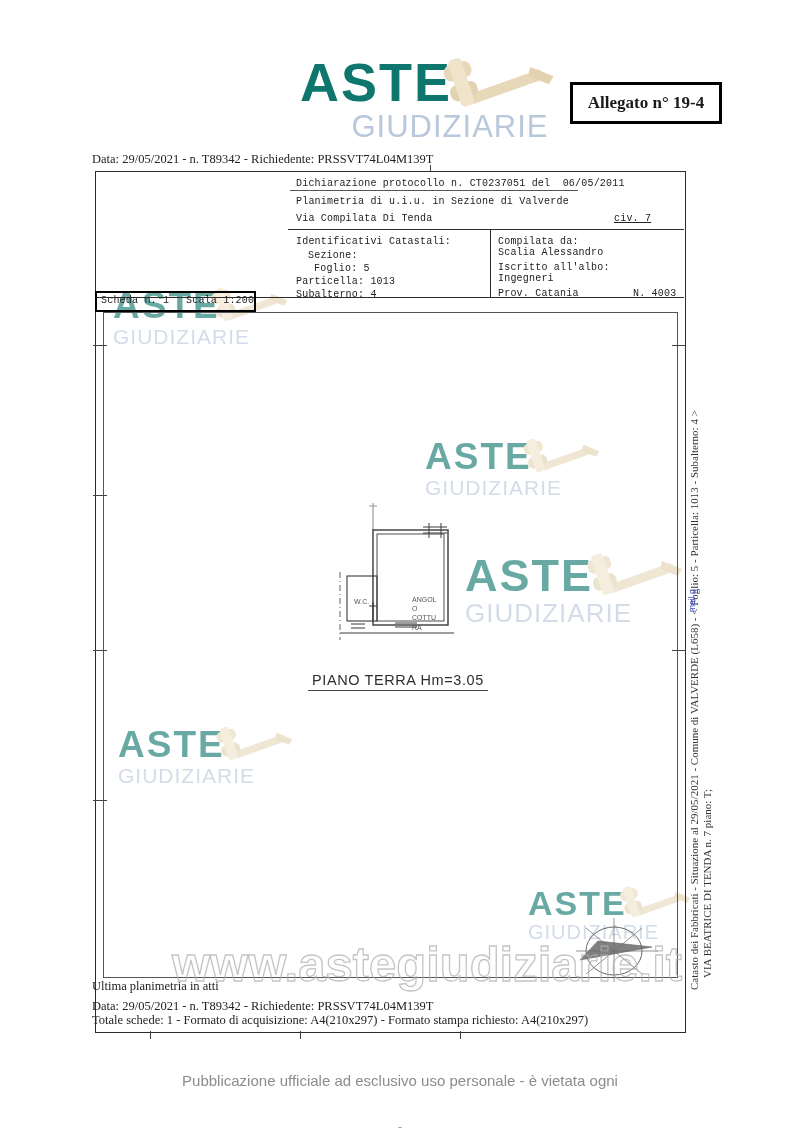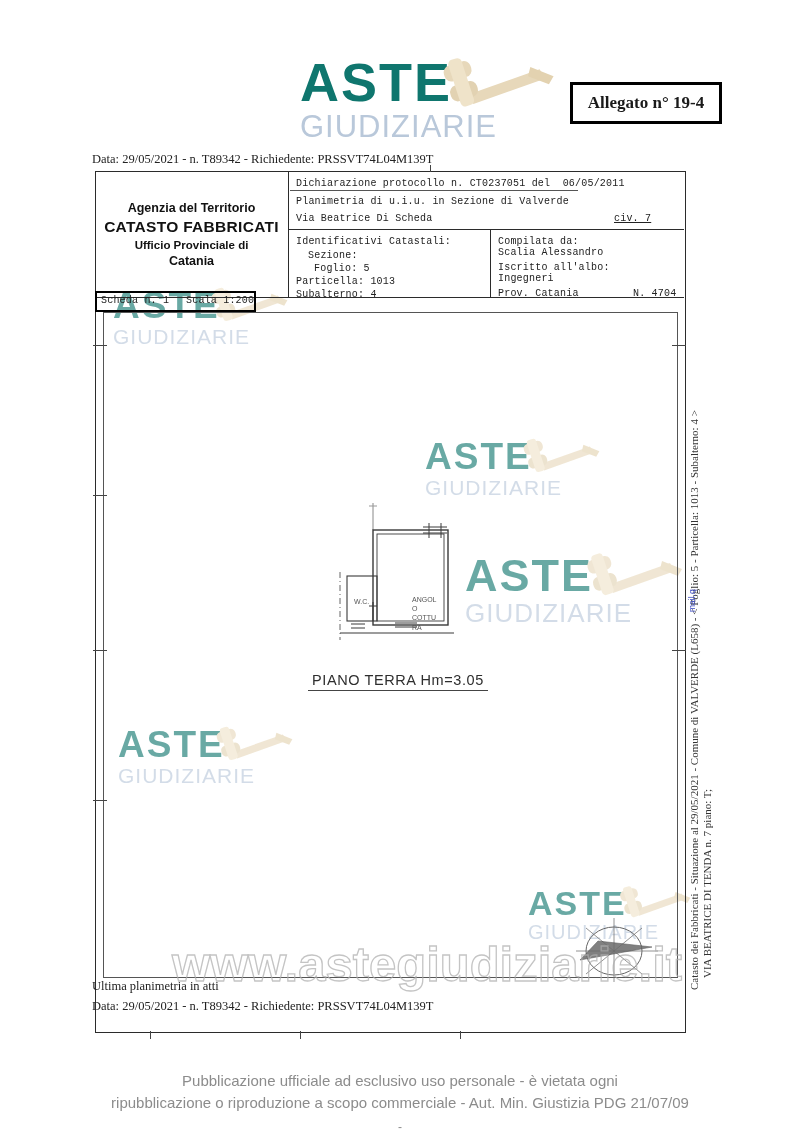--- a/index.html
+++ b/index.html
@@ -2,21 +2,21 @@
 <html><head>
 <meta charset="utf-8">
 <style>
   html,body{margin:0;padding:0;background:#fff;}
   #page{position:relative;width:800px;height:1137px;background:#ffffff;overflow:hidden;
         font-family:"Liberation Serif",serif;color:#1a1a1a;}
   .abs{position:absolute;}
   
   .wm{position:absolute;z-index:1;pointer-events:none;}
   .wm .l1{font-family:"Liberation Sans",sans-serif;font-weight:bold;letter-spacing:2px;color:#0f766e;line-height:1;}
-  .wm .l2{font-family:"Liberation Sans",sans-serif;font-weight:normal;letter-spacing:1px;color:#b9c8da;line-height:1;margin-top:2px;}
+  .wm .l2{font-family:"Liberation Sans",sans-serif;font-weight:normal;letter-spacing:1px;color:#b9c8da;line-height:1;margin-top:2px;text-align:center;}
   .wm.faint{opacity:.62;}
   .wm .gavel-slot{position:absolute;}
   
   .frame{position:absolute;border:1px solid #2b2b2b;background:transparent;}
   .thin{border:1px solid #555;}
   .hline{position:absolute;background:#2b2b2b;height:1px;}
   .vline{position:absolute;background:#2b2b2b;width:1px;}
   .tick{position:absolute;background:#444;}
   
   .serif12{font-family:"Liberation Serif",serif;font-size:12.5px;color:#222;}
@@ -67,49 +67,43 @@
   <div class="tick" style="left:93px;top:495px;width:14px;height:1px;z-index:2;"></div>
   <div class="tick" style="left:93px;top:650px;width:14px;height:1px;z-index:2;"></div>
   <div class="tick" style="left:93px;top:800px;width:14px;height:1px;z-index:2;"></div>
   <div class="tick" style="left:672px;top:345px;width:14px;height:1px;z-index:2;"></div>
   <div class="tick" style="left:672px;top:650px;width:14px;height:1px;z-index:2;"></div>
   <div class="tick" style="left:150px;top:1031px;width:1px;height:8px;z-index:2;"></div>
   <div class="tick" style="left:300px;top:1031px;width:1px;height:8px;z-index:2;"></div>
   <div class="tick" style="left:460px;top:1031px;width:1px;height:8px;z-index:2;"></div>
   <div class="tick" style="left:430px;top:165px;width:1px;height:7px;z-index:2;"></div>
 
-  <div class="abs officebox z2" style="left:95px;top:171px;width:193px;height:126px;border-right:1px solid #2b2b2b;display:flex;flex-direction:column;justify-content:center;gap:3px;">
-    <div style="font-size:12.5px;font-weight:bold;">Agenzia del Territorio</div>
-    <div style="font-size:15.5px;font-weight:bold;letter-spacing:.3px;">CATASTO FABBRICATI</div>
-    <div style="font-size:11.5px;font-weight:bold;">Ufficio Provinciale di</div>
-    <div style="font-size:12.5px;font-weight:bold;">Catania</div>
-  </div>
 
   <div class="abs mono z2" style="left:296px;top:178px;">Dichiarazione protocollo n. CT0237051 del  06/05/2011</div>
   <div class="hline" style="left:290px;top:190px;width:288px;z-index:2;background:#555;"></div>
   <div class="abs mono z2" style="left:296px;top:196px;">Planimetria di u.i.u. in Sezione di Valverde</div>
-  <div class="abs mono z2" style="left:296px;top:213px;">Via Beatrice Di Scheda</div>
+  <div class="abs mono z2" style="left:296px;top:213px;">Via Compilata Di Tenda</div>
   <div class="abs mono z2" style="left:614px;top:213px;text-decoration:underline;">civ. 7</div>
 
   <div class="hline" style="left:288px;top:229px;width:396px;z-index:2;"></div>
   <div class="vline" style="left:490px;top:229px;height:68px;z-index:2;"></div>
   <div class="hline" style="left:95px;top:297px;width:589px;z-index:2;"></div>
 
   <div class="abs mono z2" style="left:296px;top:236px;">Identificativi Catastali:</div>
   <div class="abs mono z2" style="left:308px;top:250px;">Sezione:</div>
   <div class="abs mono z2" style="left:314px;top:263px;">Foglio: 5</div>
   <div class="abs mono z2" style="left:296px;top:276px;">Particella: 1013</div>
   <div class="abs mono z2" style="left:296px;top:289px;">Subalterno: 4</div>
 
   <div class="abs mono z2" style="left:498px;top:236px;">Compilata da:</div>
   <div class="abs mono z2" style="left:498px;top:247px;">Scalia Alessandro</div>
   <div class="abs mono z2" style="left:498px;top:262px;">Iscritto all'albo:</div>
   <div class="abs mono z2" style="left:498px;top:273px;">Ingegneri</div>
   <div class="abs mono z2" style="left:498px;top:288px;">Prov. Catania</div>
-  <div class="abs mono z2" style="left:633px;top:288px;">N. 4704</div>
+  <div class="abs mono z2" style="left:633px;top:288px;">N. 4003</div>
 
   <div class="abs z2" style="left:95px;top:291px;width:157px;height:17px;border:2px solid #000;background:transparent;"></div>
   <div class="abs mono z2" style="left:101px;top:295px;">Scheda n. 1</div>
   <div class="abs mono z2" style="left:186px;top:295px;">Scala 1:200</div>
 
   <div class="wm faint" style="left:113px;top:287px;">
     <div class="l1" style="font-size:37px;">ASTE</div>
     <div class="l2" style="font-size:21px;">GIUDIZIARIE</div>
     <span class="gavel-slot" style="left:88px;top:-3px;width:88px;height:50px;"><svg viewBox="0 0 110 62" xmlns="http://www.w3.org/2000/svg" width="88" height="50">
     <polygon points="34,36 96,14 101,22 39,44" fill="#e7d8ba"></polygon>
@@ -220,24 +214,24 @@
     <line x1="8" y1="35" x2="90" y2="35" stroke="#777" stroke-width="0.8"></line>
     <line x1="18" y1="12" x2="74" y2="58" stroke="#777" stroke-width="0.8"></line>
     <line x1="18" y1="58" x2="74" y2="12" stroke="#777" stroke-width="0.8"></line>
     <polygon points="12,44 84,31 30,25" fill="#6b6b6b" opacity="0.85" stroke="#444" stroke-width="0.6"></polygon>
   </svg>
 
   <div class="abs urlwm" style="left:172px;top:936px;">www.astegiudiziarie.it</div>
 
   <div class="abs serif12 z2" style="left:92px;top:979px;">Ultima planimetria in atti</div>
   <div class="abs serif12 z2" style="left:92px;top:999px;">Data: 29/05/2021 - n. T89342 - Richiedente: PRSSVT74L04M139T</div>
+  <div class="abs serif12 z2" style="left:92px;top:1013px;">Totale schede: 1 - Formato di acquisizione: A4(210x297)  - Formato stampa richiesto: A4(210x297)</div>
 
   <div class="abs vert z2" style="left:688px;top:990px;width:600px;">
     <div>Catasto dei Fabbricati - Situazione al 29/05/2021 - Comune di VALVERDE (L658) - &lt;  Foglio: 5 - Particella: 1013 - Subalterno: 4 &gt;</div>
     <div style="padding-left:12px;">VIA BEATRICE DI TENDA n. 7 piano: T;</div>
   </div>
   <div class="abs bluefrag z2" style="left:687px;top:612px;">mail.q</div>
 
   <div class="abs footer" style="left:0;top:1072px;">Pubblicazione ufficiale ad esclusivo uso personale - è vietata ogni</div>
-  <div class="abs footer" style="left:0;top:1094px;">ripubblicazione o riproduzione a scopo commerciale - Aut. Min. Giustizia PDG 21/07/09</div>
   <div class="abs footer" style="left:0;top:1120px;font-size:12px;">-</div>
 
 </div>
 
 </body></html>

